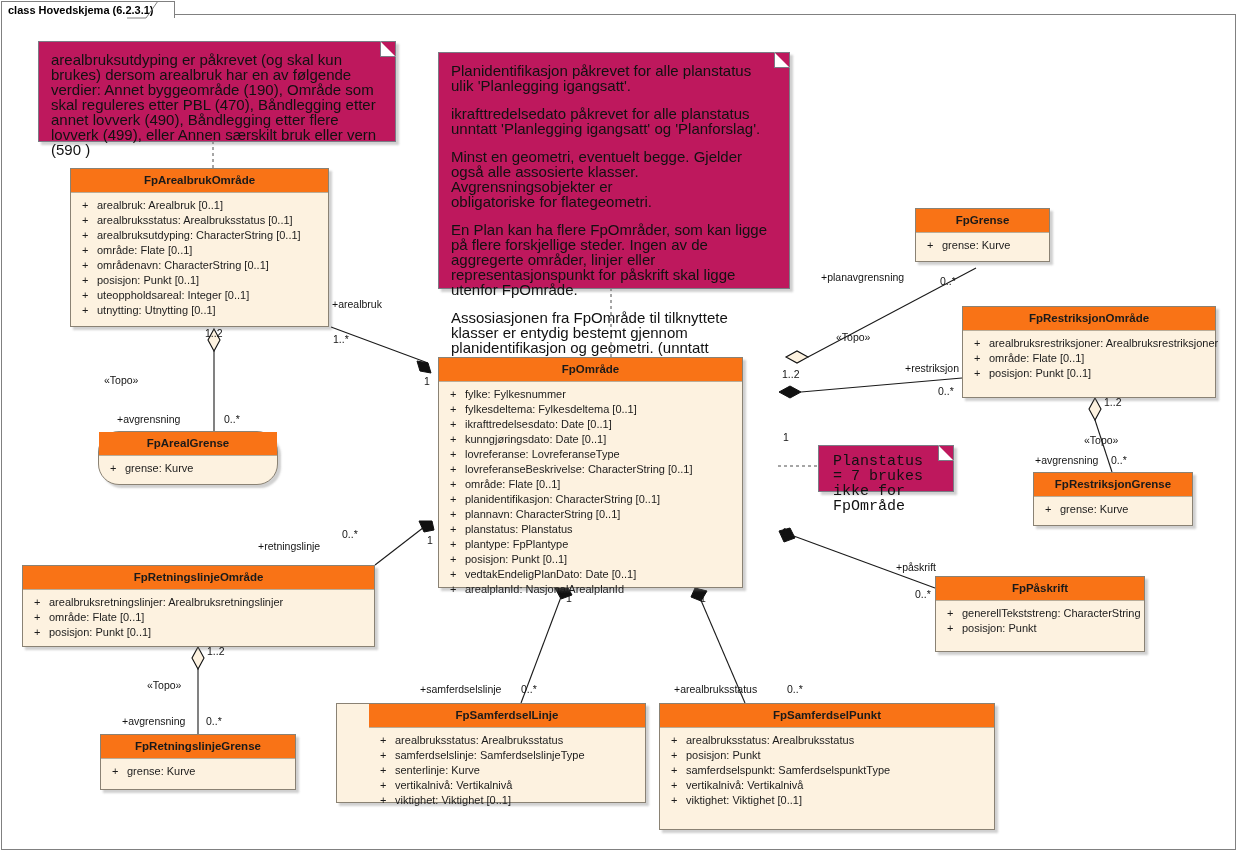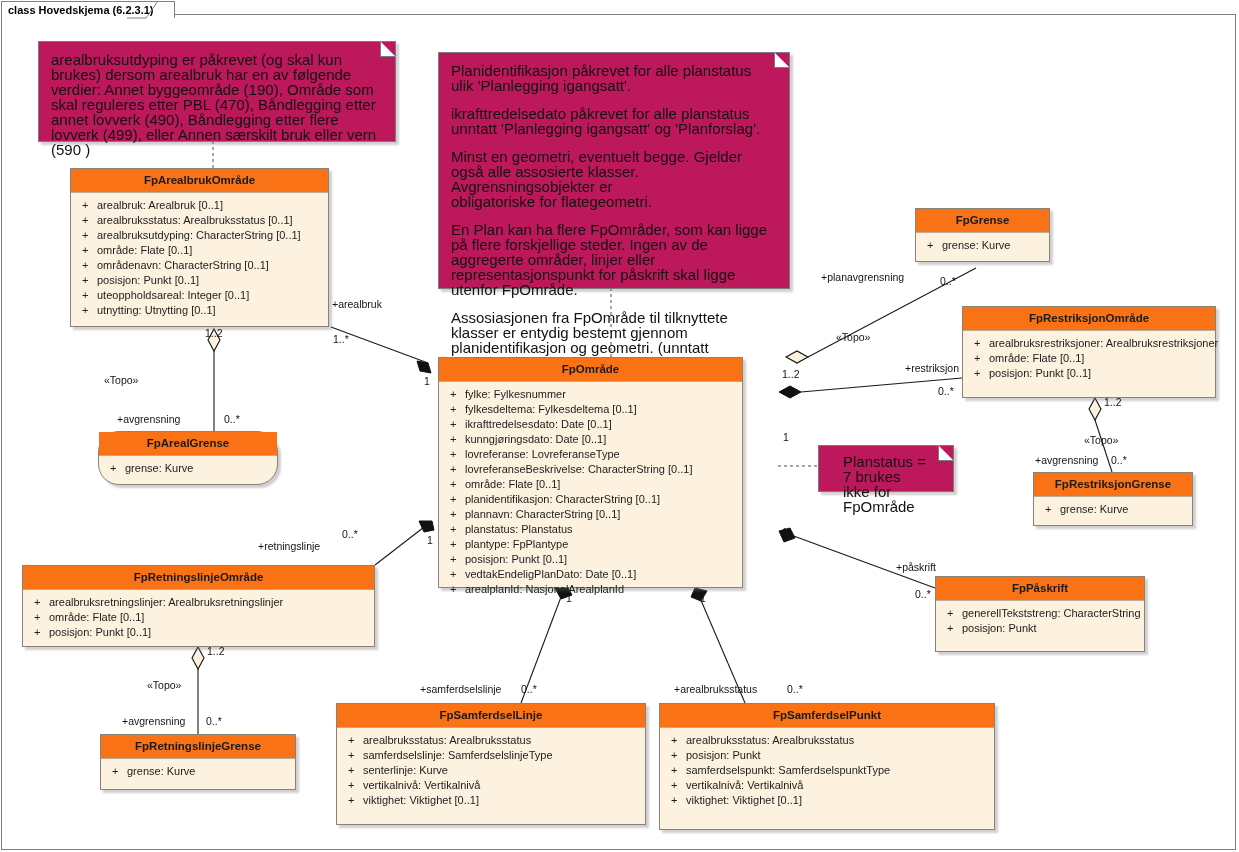--- a/index.html
+++ b/index.html
@@ -102,21 +102,21 @@
   <div class="note" style="left:438px;top:52px;width:352px;height:237px;">
     <div class="foldmask"></div>
     <p>Planidentifikasjon  påkrevet for alle planstatus ulik 'Planlegging igangsatt'.</p>
     <p>ikrafttredelsedato påkrevet for alle planstatus unntatt 'Planlegging igangsatt' og 'Planforslag'.</p>
     <p style="white-space:pre-line">Minst en geometri, eventuelt begge. Gjelder også alle assosierte klasser. Avgrensningsobjekter er
 obligatoriske for flategeometri.</p>
     <p>En Plan kan ha flere FpOmråder, som kan ligge på flere forskjellige steder. Ingen av de aggregerte områder,  linjer eller representasjonspunkt for påskrift skal ligge utenfor FpOmråde.</p>
     <p>Assosiasjonen fra FpOmråde til tilknyttete klasser er entydig bestemt gjennom planidentifikasjon og geometri. (unntatt planidentifikasjon for planlegging igangsatt)</p>
   </div>
 
-  <div class="note" style="left:818px;top:445px;width:136px;height:47px;padding:8px 24px;">
+  <div class="note" style="left:818px;top:445px;width:136px;height:47px;padding:8px 14px;font-family:Liberation Mono, monospace;">
     <div class="foldmask"></div>
     <span>Planstatus = 7 brukes ikke for FpOmråde</span>
   </div>
 
   <div class="cls" style="left:70px;top:168px;width:259px;height:159px;">
     <div class="hdr">FpArealbrukOmråde</div>
     <div class="body">
       <div class="attr">
           <span class="vis">+</span>
           <span class="txt">arealbruk: Arealbruk [0..1]</span>
@@ -283,21 +283,21 @@
   <div class="cls" style="left:100px;top:734px;width:196px;height:56px;">
     <div class="hdr">FpRetningslinjeGrense</div>
     <div class="body">
       <div class="attr">
           <span class="vis">+</span>
           <span class="txt">grense: Kurve</span>
         </div>
     </div>
   </div>
 
-  <div class="cls" style="left:336px;top:703px;width:310px;height:122px;">
+  <div class="cls" style="left:336px;top:703px;width:310px;height:100px;padding-left:32px;">
     <div class="hdr">FpSamferdselLinje</div>
     <div class="body">
       <div class="attr">
           <span class="vis">+</span>
           <span class="txt">arealbruksstatus: Arealbruksstatus</span>
         </div>
       <div class="attr">
           <span class="vis">+</span>
           <span class="txt">samferdselslinje: SamferdselslinjeType</span>
         </div>

